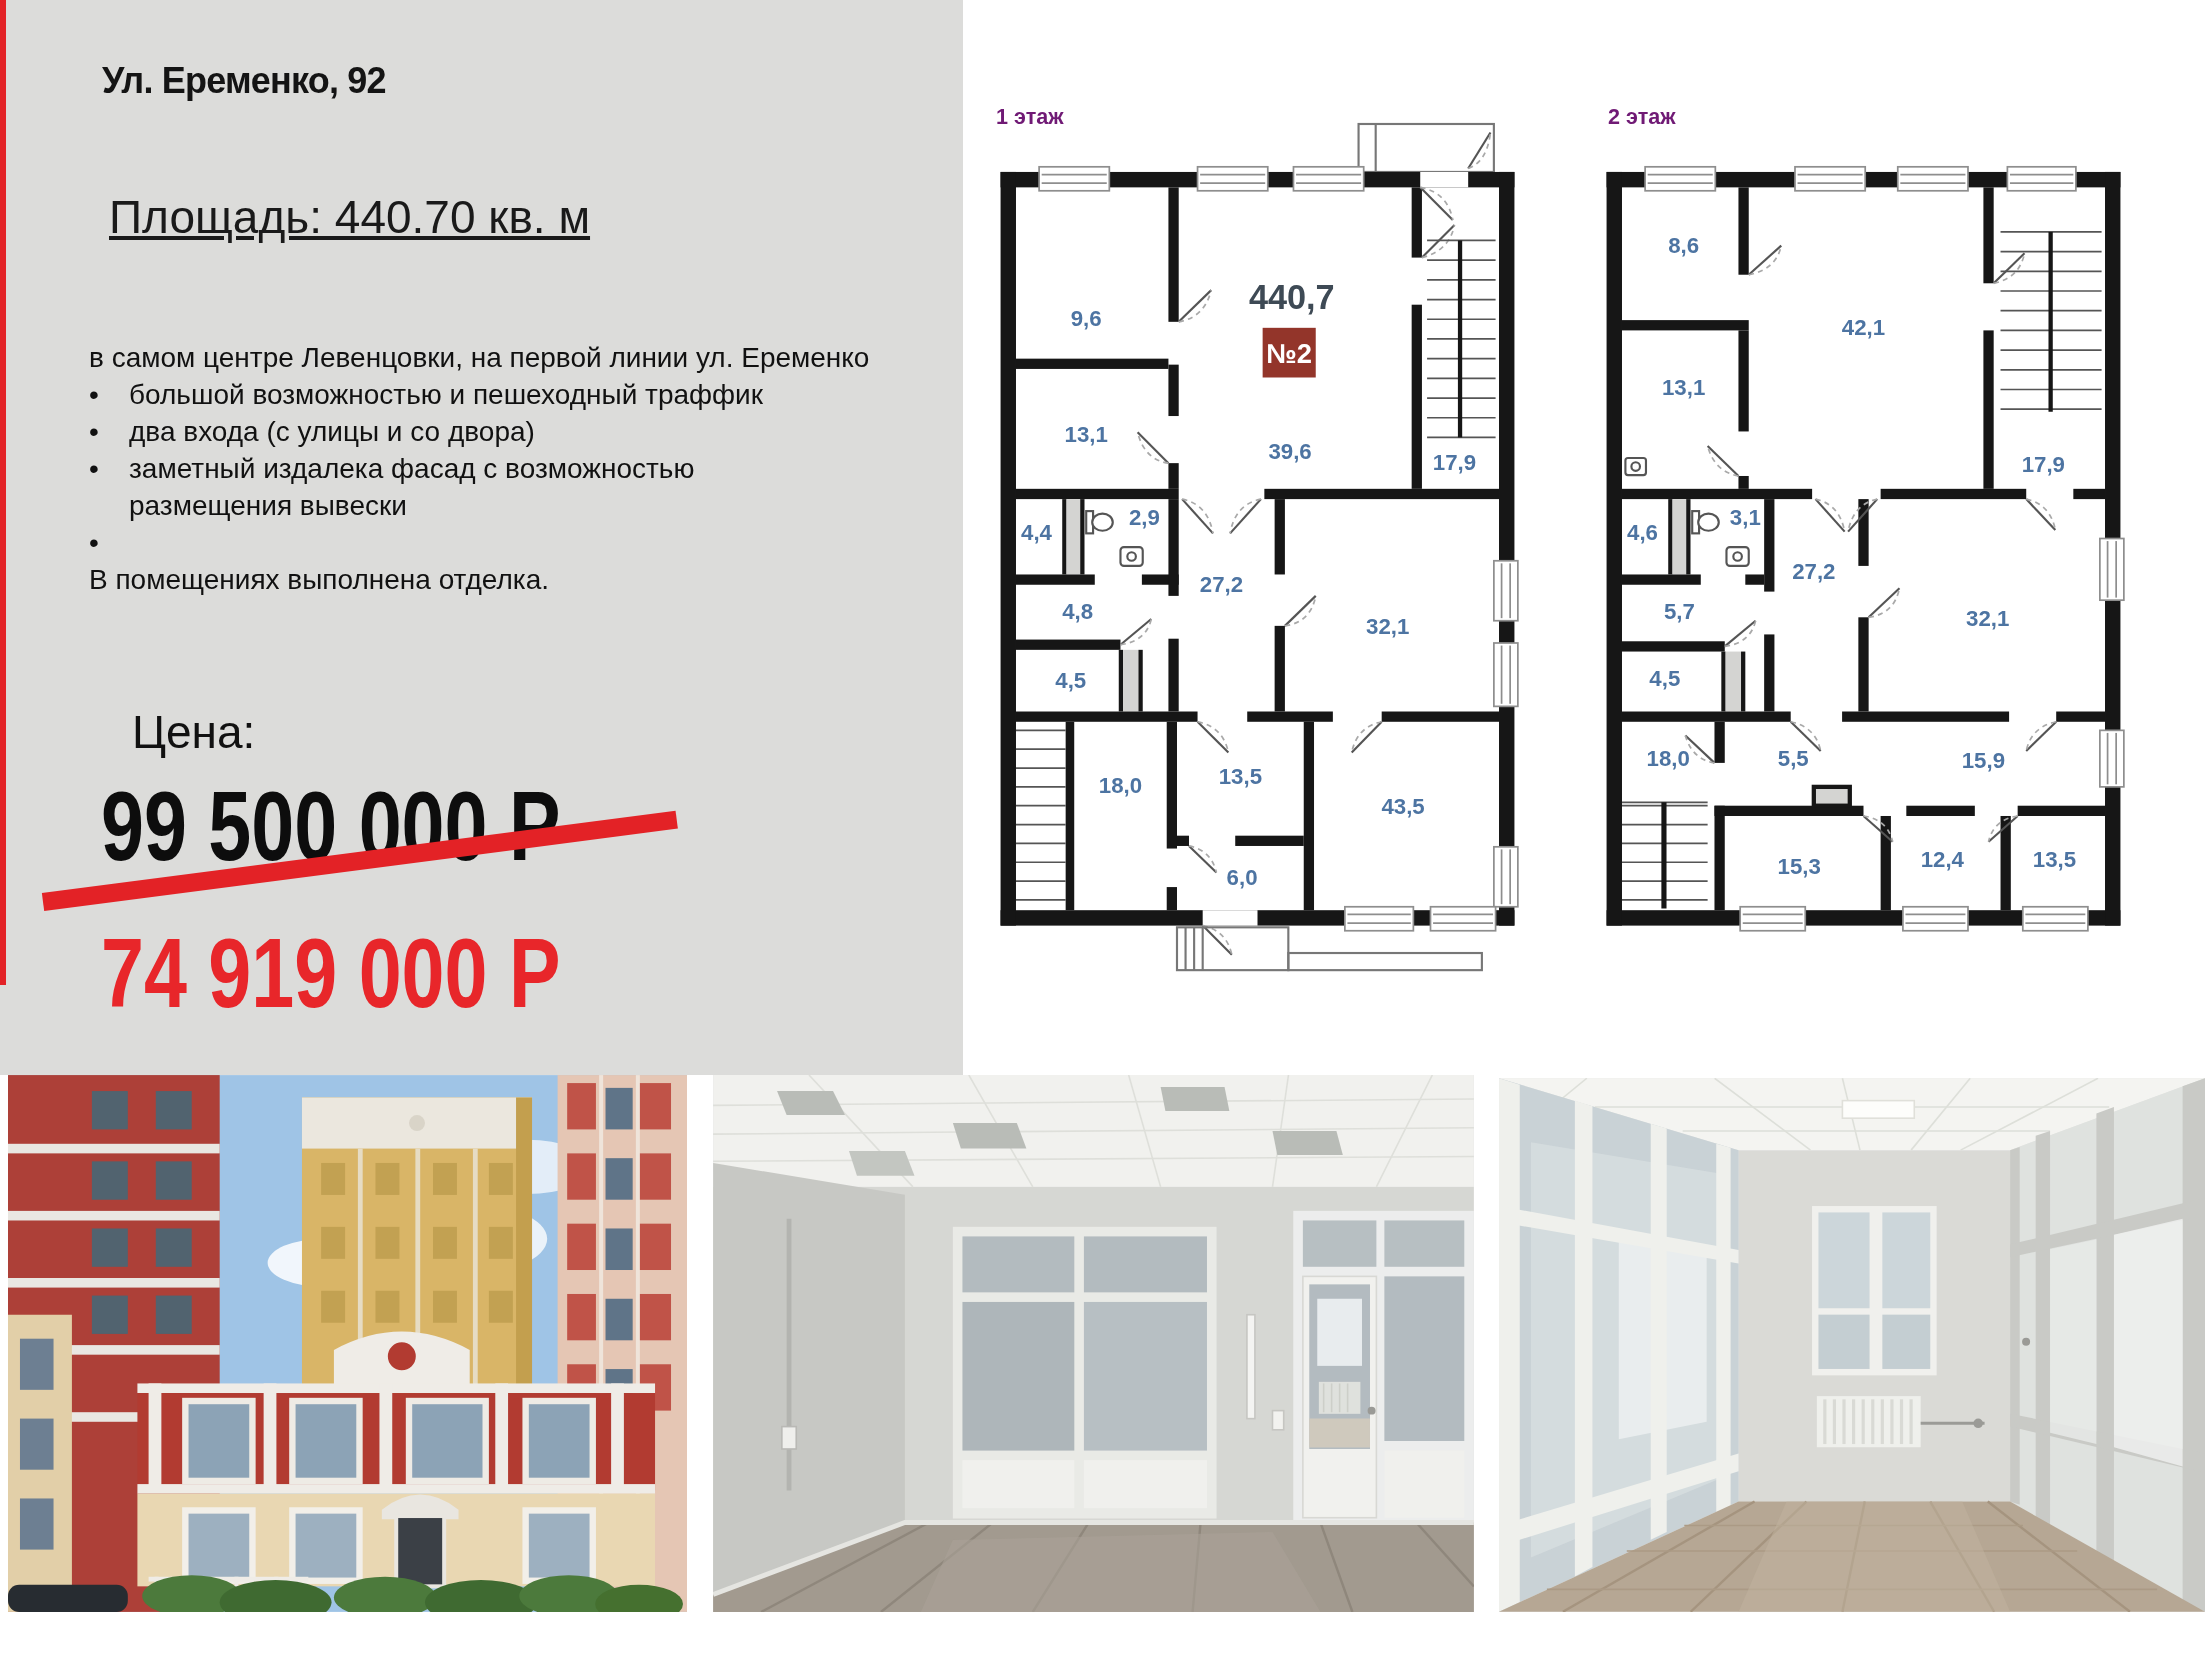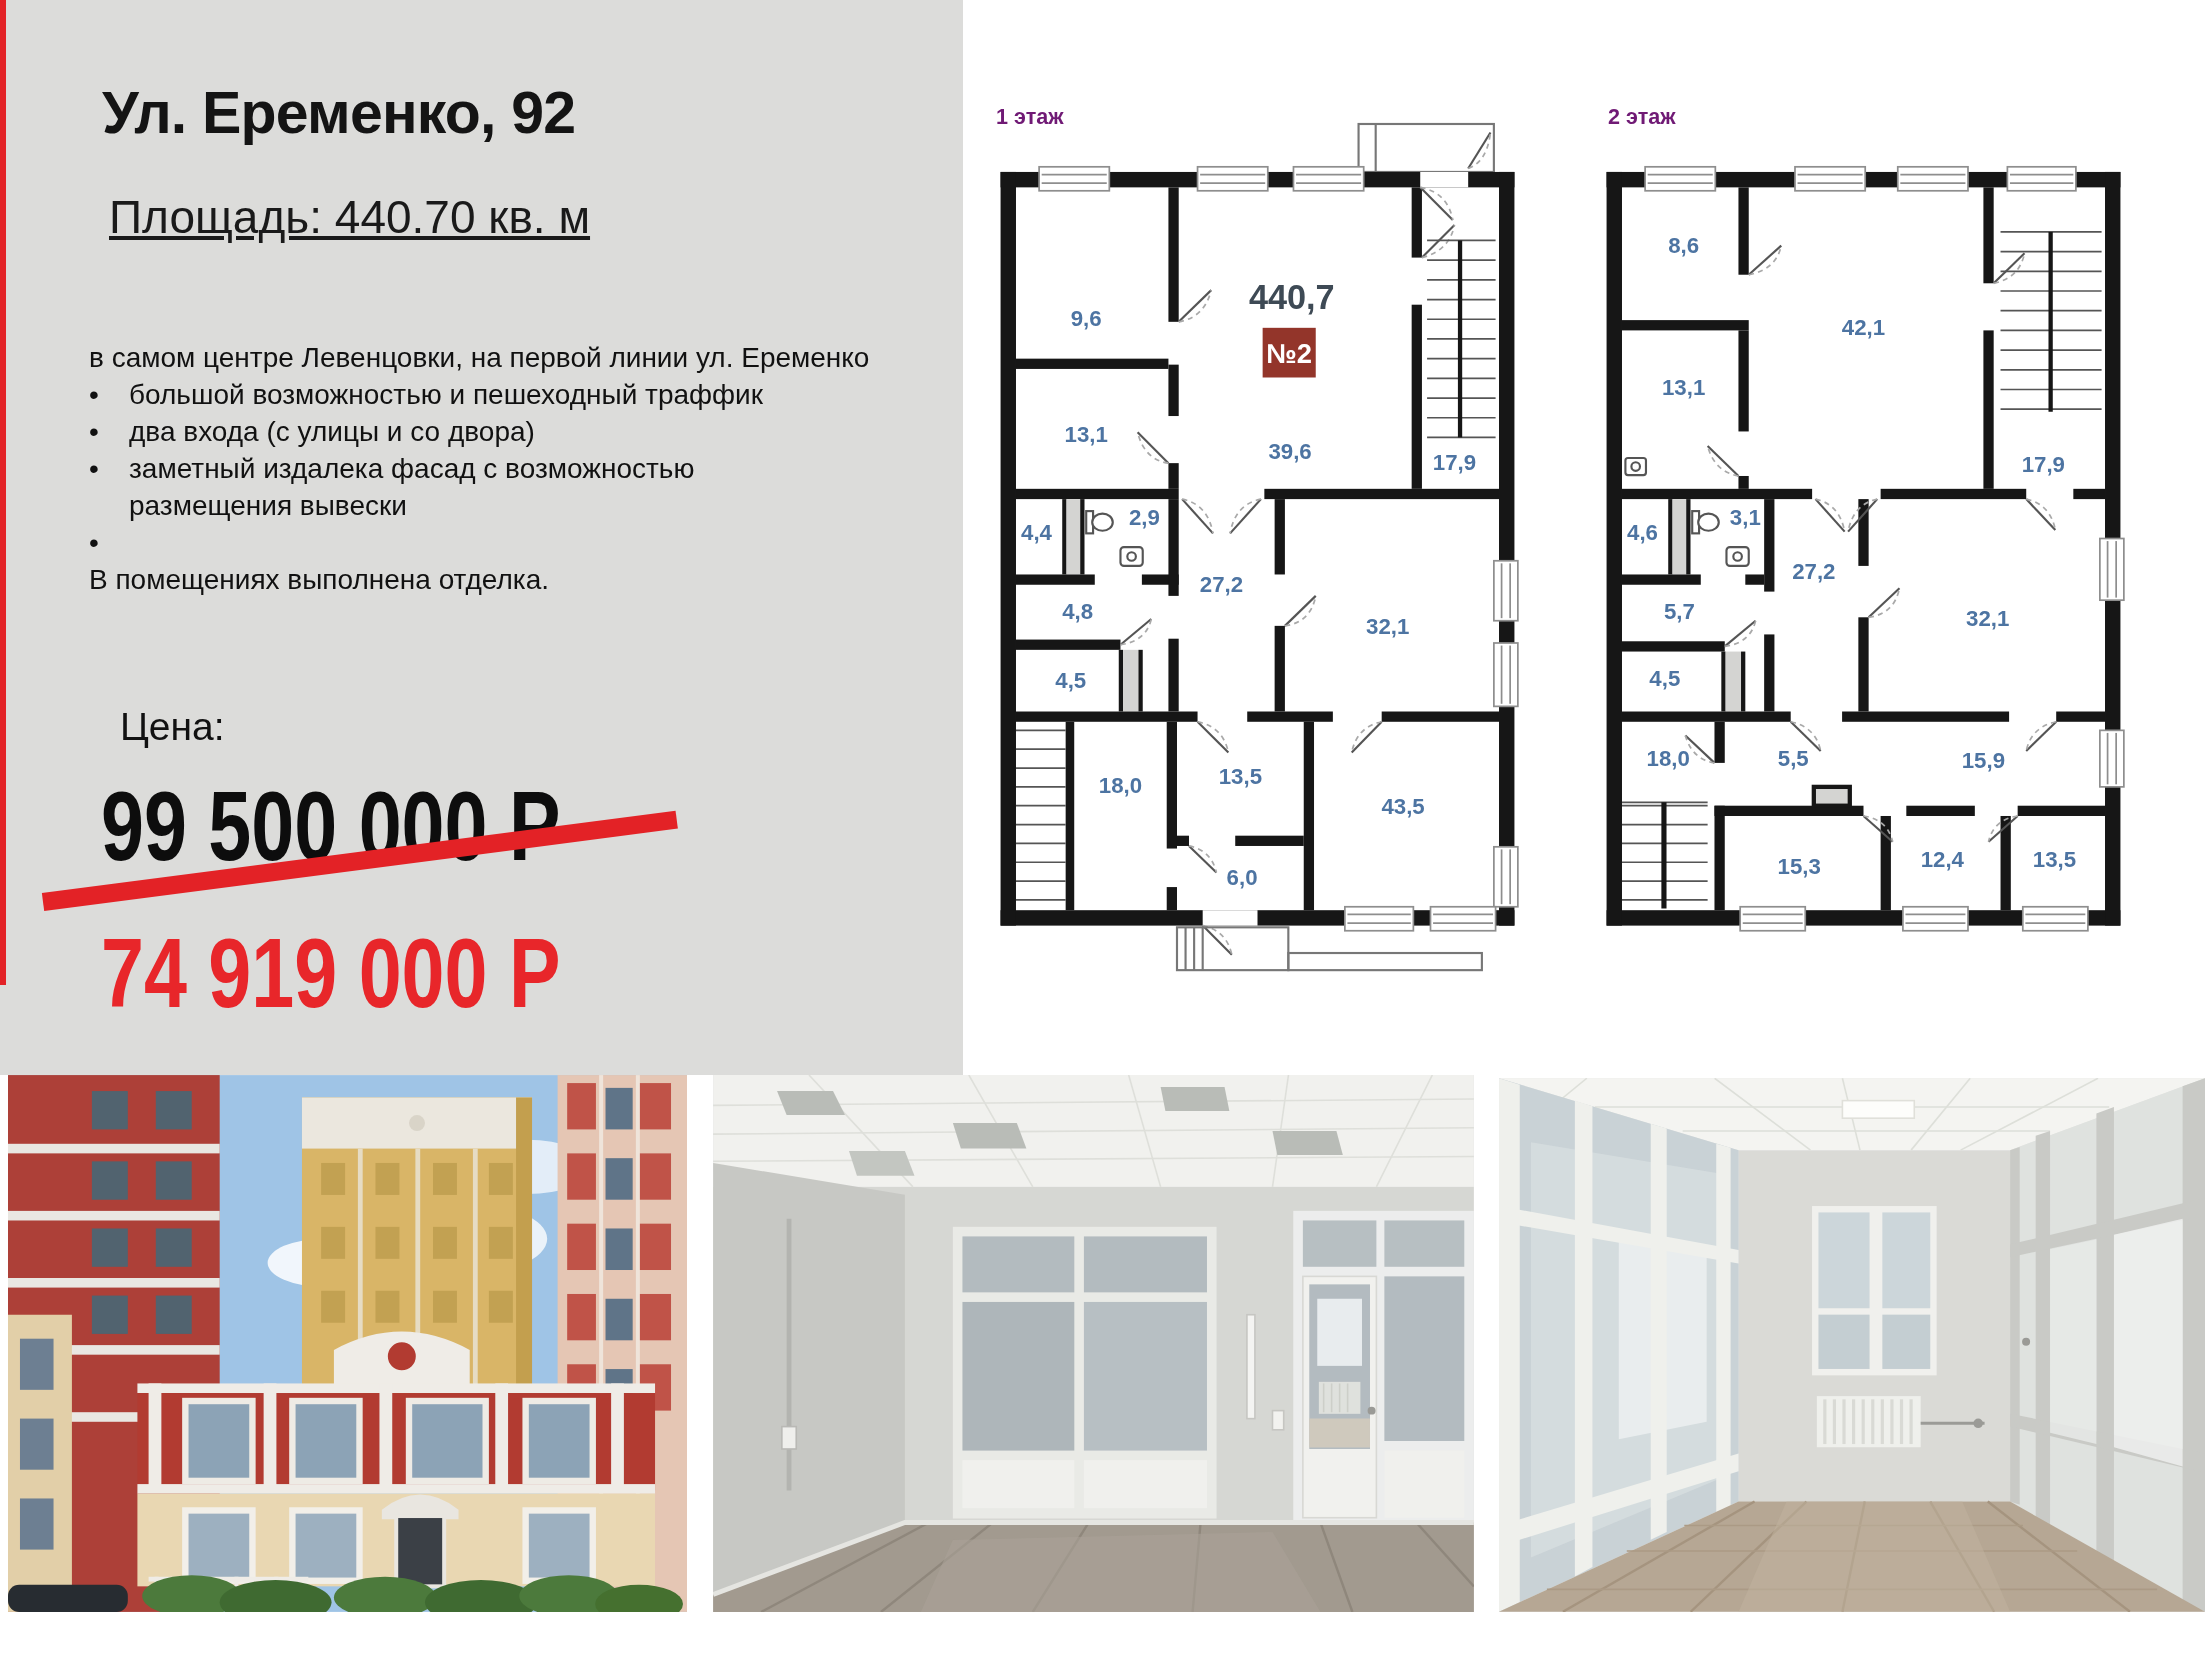--- a/index.html
+++ b/index.html
@@ -1,25 +1,25 @@
 <!DOCTYPE html>
 <html style="font-size:12.8px"><head>
 <meta charset="utf-8">
 <style>
   html,body{margin:0;padding:0;background:#fff;font-family:"Liberation Sans",sans-serif;}
   .slide{position:relative;width:2205px;height:1654px;background:#ffffff;overflow:hidden;}
   .panel{position:absolute;left:0;top:0;width:963px;height:1075px;background:#dcdcda;}
   .red-stripe{position:absolute;left:0;top:0;width:5.6px;height:985px;background:#e32226;}
-  .title{position:absolute;left:102px;top:79px;font-size:59px;font-weight:700;color:#141414;letter-spacing:-0.8px;}
+  .title{position:absolute;left:102px;top:60px;font-size:36px;font-weight:700;color:#141414;letter-spacing:-0.8px;}
   .area-line{position:absolute;left:109px;top:190px;font-size:46px;color:#1a1a1a;text-decoration:underline;}
   .desc{position:absolute;left:89px;top:339px;font-size:28px;line-height:37px;color:#111;width:863px;}
   .drow{display:flex;}
   .dmark{width:40px;flex:0 0 40px;}
   .drow.cont{padding-left:40px;align-items:center;}
-  .price-label{position:absolute;left:120px;top:705px;font-size:39px;color:#111;}
+  .price-label{position:absolute;left:132px;top:705px;font-size:46px;color:#111;}
   .old-price{position:absolute;left:101px;top:769px;font-size:99px;font-weight:700;color:#0d0d0d;transform:scaleX(.78);transform-origin:left top;white-space:nowrap;}
   .strike{position:absolute;left:43px;top:893px;width:639px;height:17.6px;background:#e32226;transform:rotate(-7.4deg);transform-origin:left center;}
   .new-price{position:absolute;left:101px;top:916px;font-size:99px;font-weight:700;color:#e8262a;transform:scaleX(.78);transform-origin:left top;white-space:nowrap;}
   .plan-label{position:absolute;font-size:21.6px;font-weight:600;color:#701a75;}
   .plan-label.f1{left:996px;top:104px;}
   .plan-label.f2{left:1608px;top:104px;}
   .plan{position:absolute;}
   .plan.f1{left:992px;top:112px;width:531px;height:865px;}
   .plan.f2{left:1598px;top:112px;width:531px;height:865px;}
   .photo{position:absolute;}

